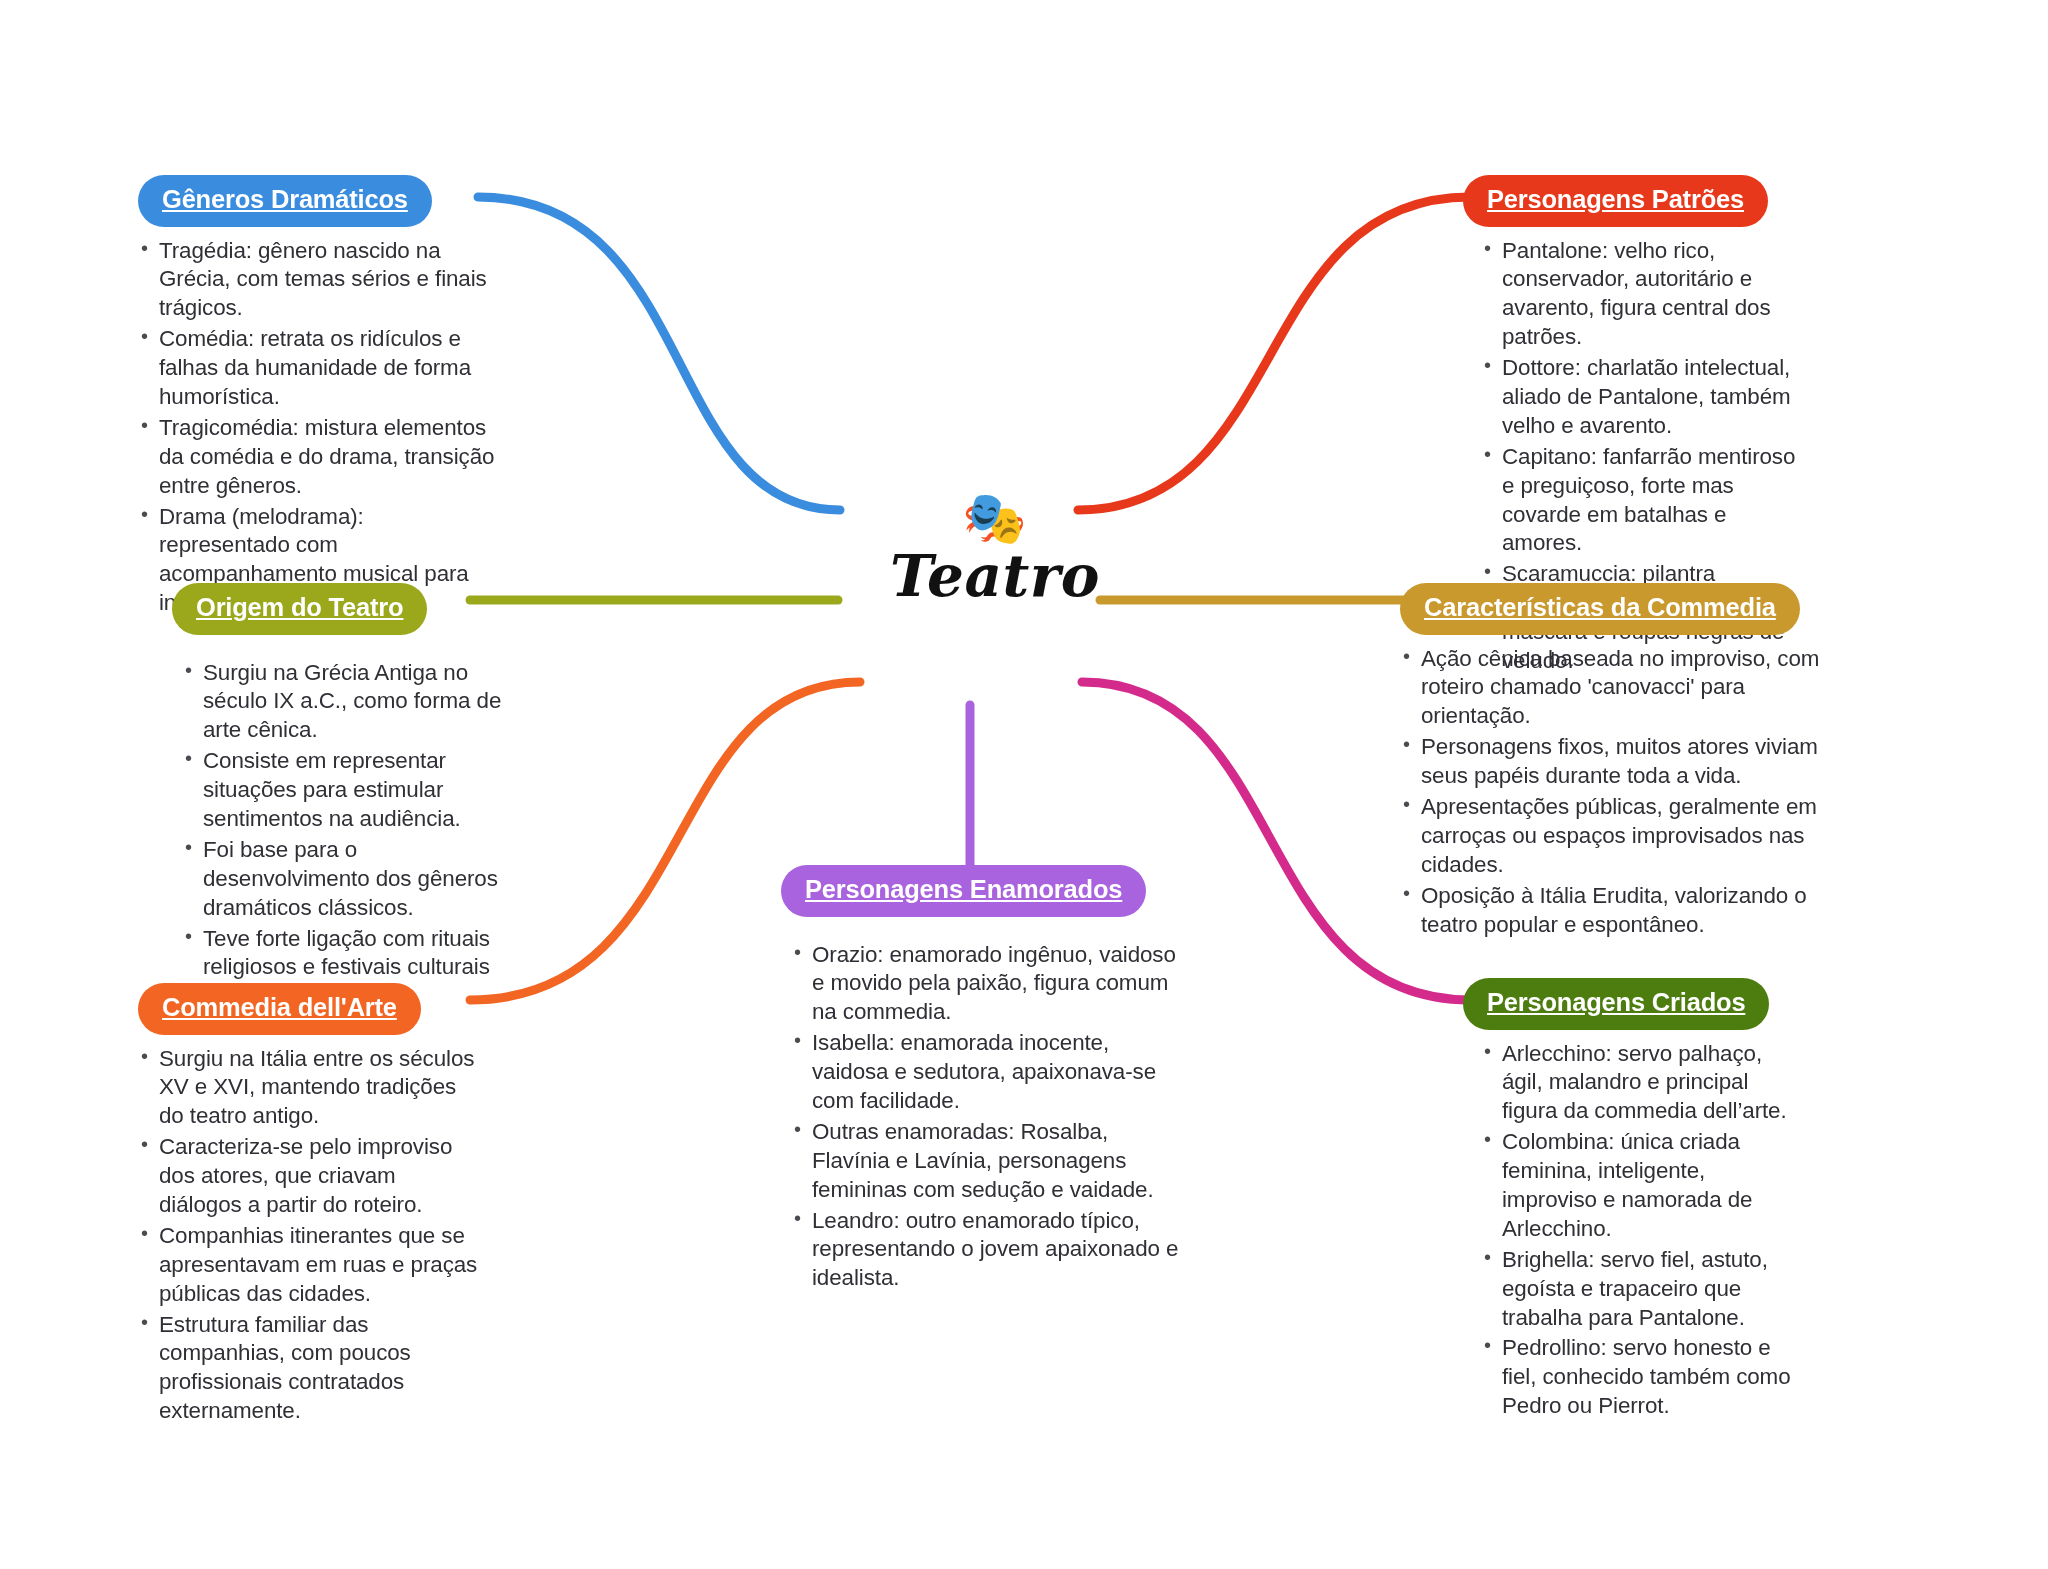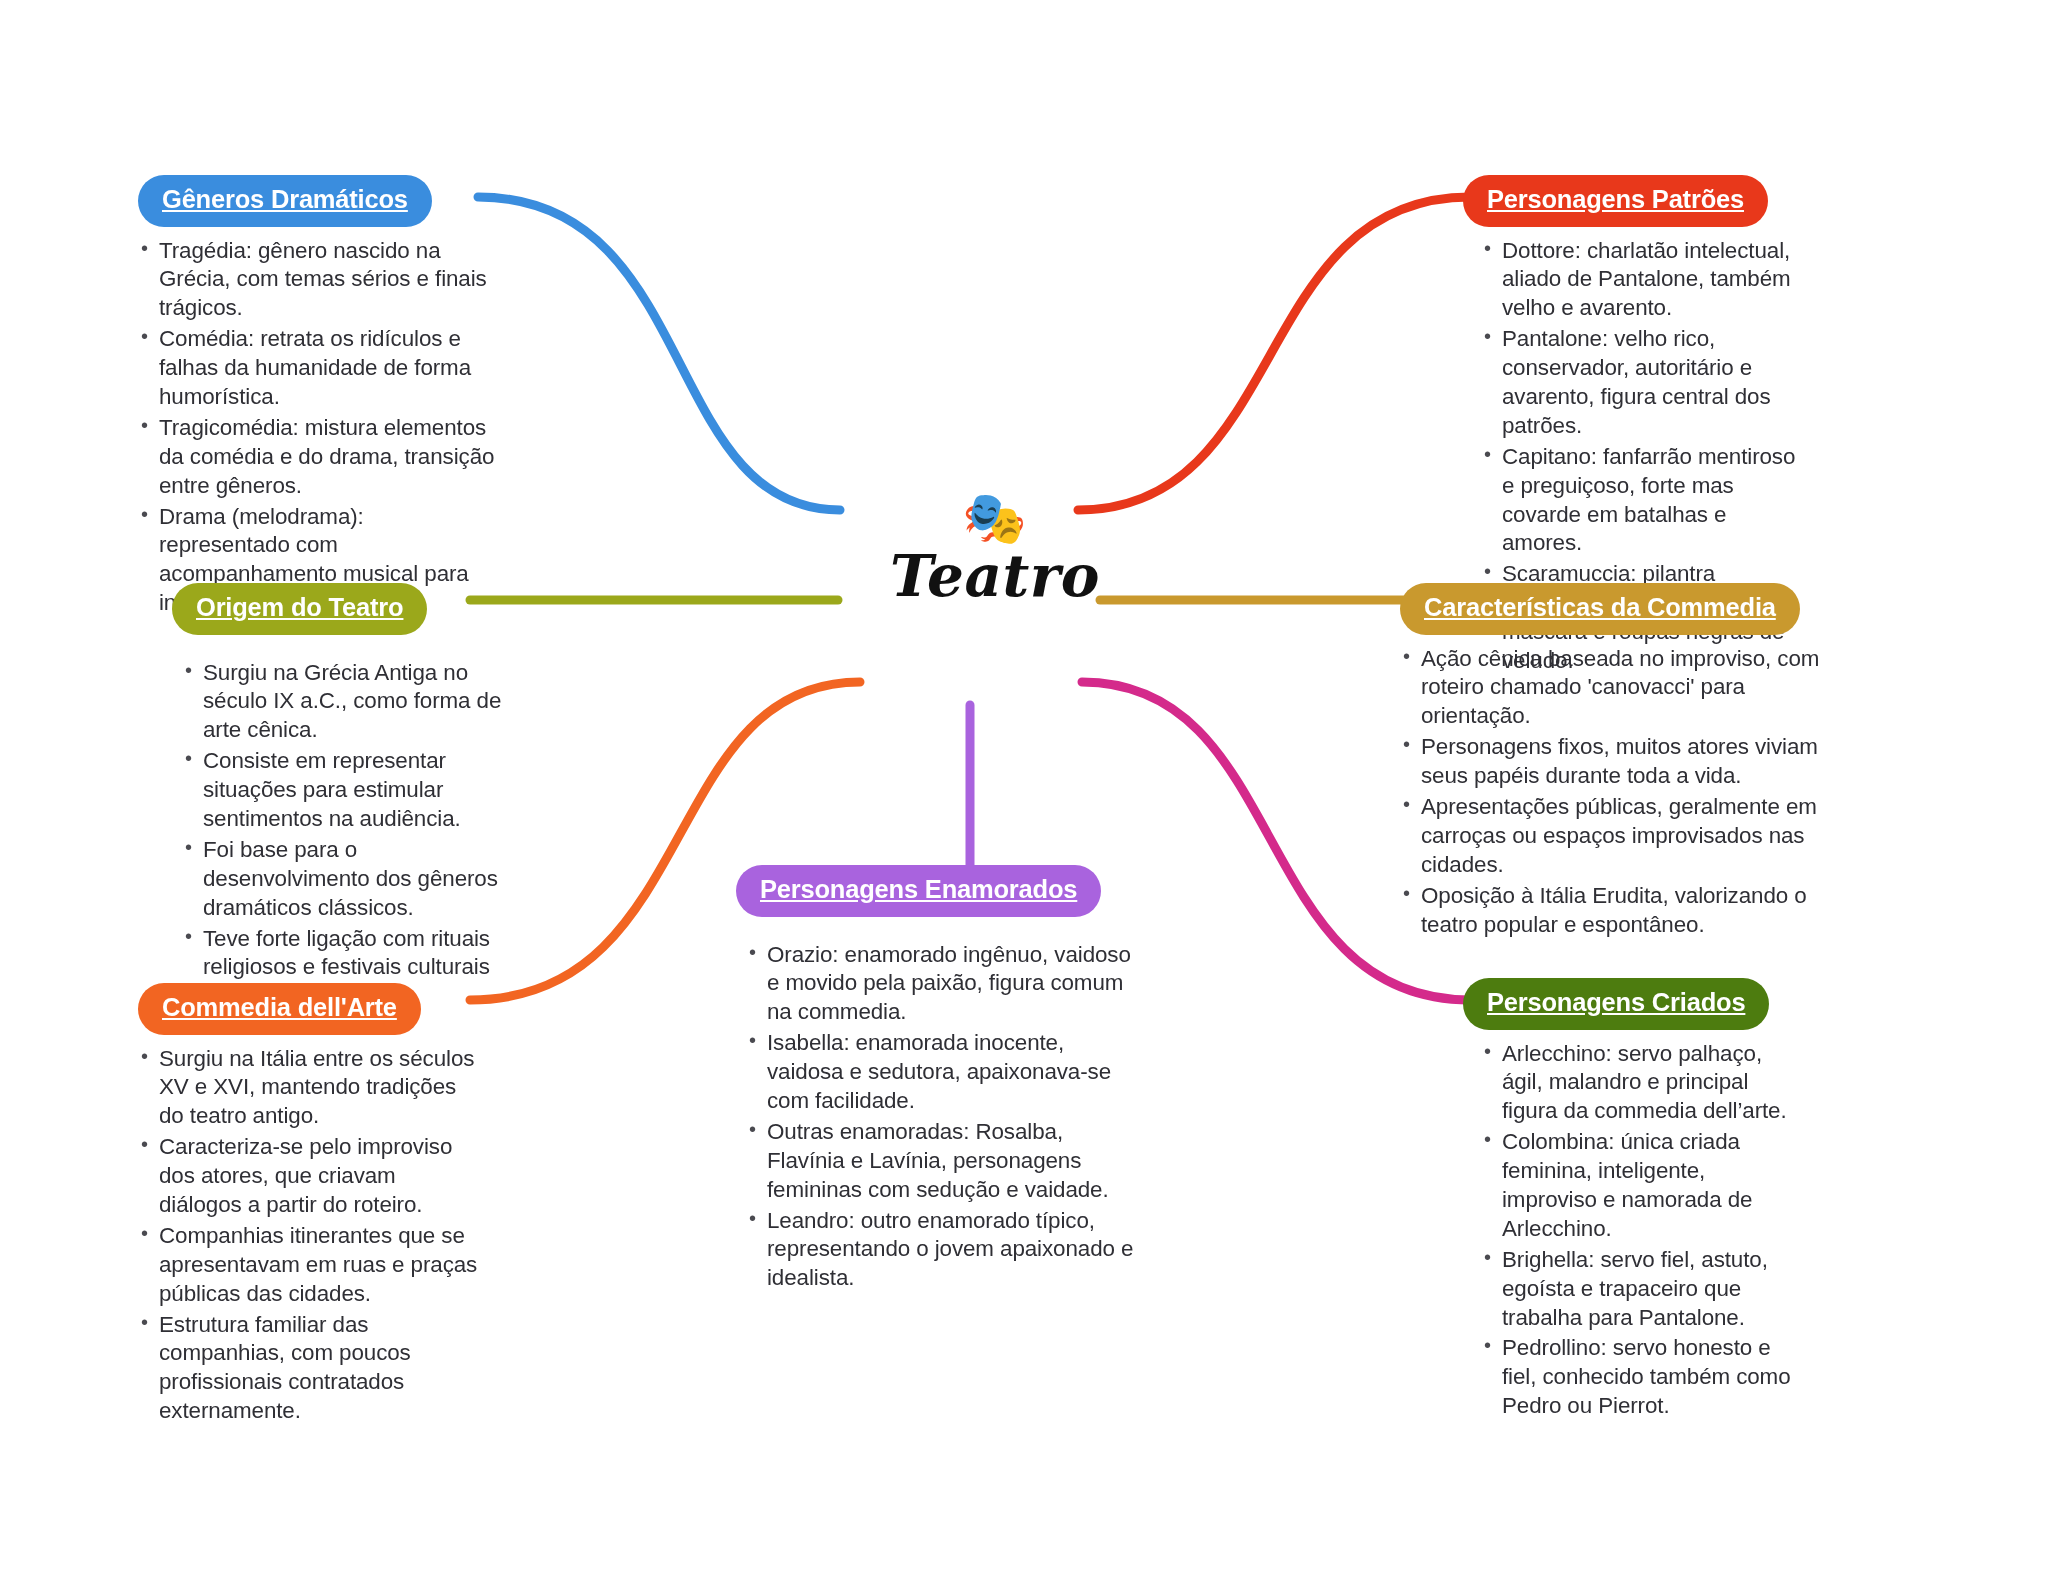--- a/index.html
+++ b/index.html
@@ -92,21 +92,21 @@
     color: #4a4a50;
   }
 
   
   #branch-generos           { left: 138px;  top: 175px;  width: 360px; }
   #branch-origem            { left: 172px;  top: 583px;  width: 330px; }
   #branch-commedia-arte     { left: 138px;  top: 983px;  width: 345px; }
   #branch-patroes           { left: 1463px; top: 175px;  width: 340px; }
   #branch-caracteristicas   { left: 1400px; top: 583px;  width: 430px; }
   #branch-criados           { left: 1463px; top: 978px;  width: 330px; }
-  #branch-enamorados        { left: 736px;  top: 865px;  width: 400px; }
+  #branch-enamorados        { left: 781px;  top: 865px;  width: 400px; }
 
   #branch-origem .branch-list,
   #branch-enamorados .branch-list { margin-left: 10px; margin-top: 24px; }
   #branch-caracteristicas .branch-list { margin-left: 0; }
   #branch-criados .branch-list { margin-left: 18px; }
   #branch-patroes .branch-list { margin-left: 18px; }
 </style>
 </head>
 <body>
 
@@ -160,22 +160,22 @@
       <li>Surgiu na Itália entre os séculos XV e XVI, mantendo tradições do teatro antigo.</li>
       <li>Caracteriza-se pelo improviso dos atores, que criavam diálogos a partir do roteiro.</li>
       <li>Companhias itinerantes que se apresentavam em ruas e praças públicas das cidades.</li>
       <li>Estrutura familiar das companhias, com poucos profissionais contratados externamente.</li>
     </ul>
   </div>
 
   <div class="branch" id="branch-patroes">
     <div class="branch-pill" style="background:#E8381B">Personagens Patrões</div>
     <ul class="branch-list">
+      <li>Pantalone: velho rico, conservador, autoritário e avarento, figura central dos patrões.</li>
       <li>Dottore: charlatão intelectual, aliado de Pantalone, também velho e avarento.</li>
-      <li>Pantalone: velho rico, conservador, autoritário e avarento, figura central dos patrões.</li>
       <li>Capitano: fanfarrão mentiroso e preguiçoso, forte mas covarde em batalhas e amores.</li>
       <li>Scaramuccia: pilantra covarde, bufão que usa máscara e roupas negras de veludo.</li>
     </ul>
   </div>
 
   <div class="branch" id="branch-caracteristicas">
     <div class="branch-pill" style="background:#C9992E">Características da Commedia</div>
     <ul class="branch-list">
       <li>Ação cênica baseada no improviso, com roteiro chamado 'canovacci' para orientação.</li>
       <li>Personagens fixos, muitos atores viviam seus papéis durante toda a vida.</li>

